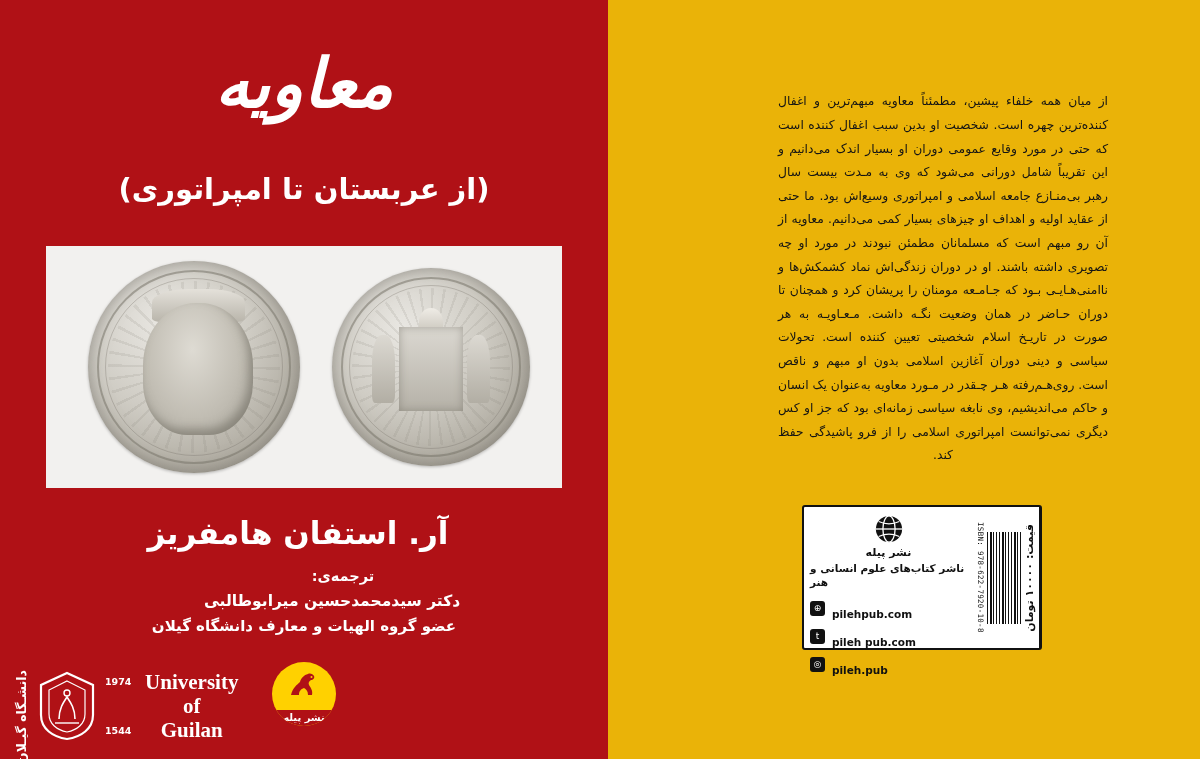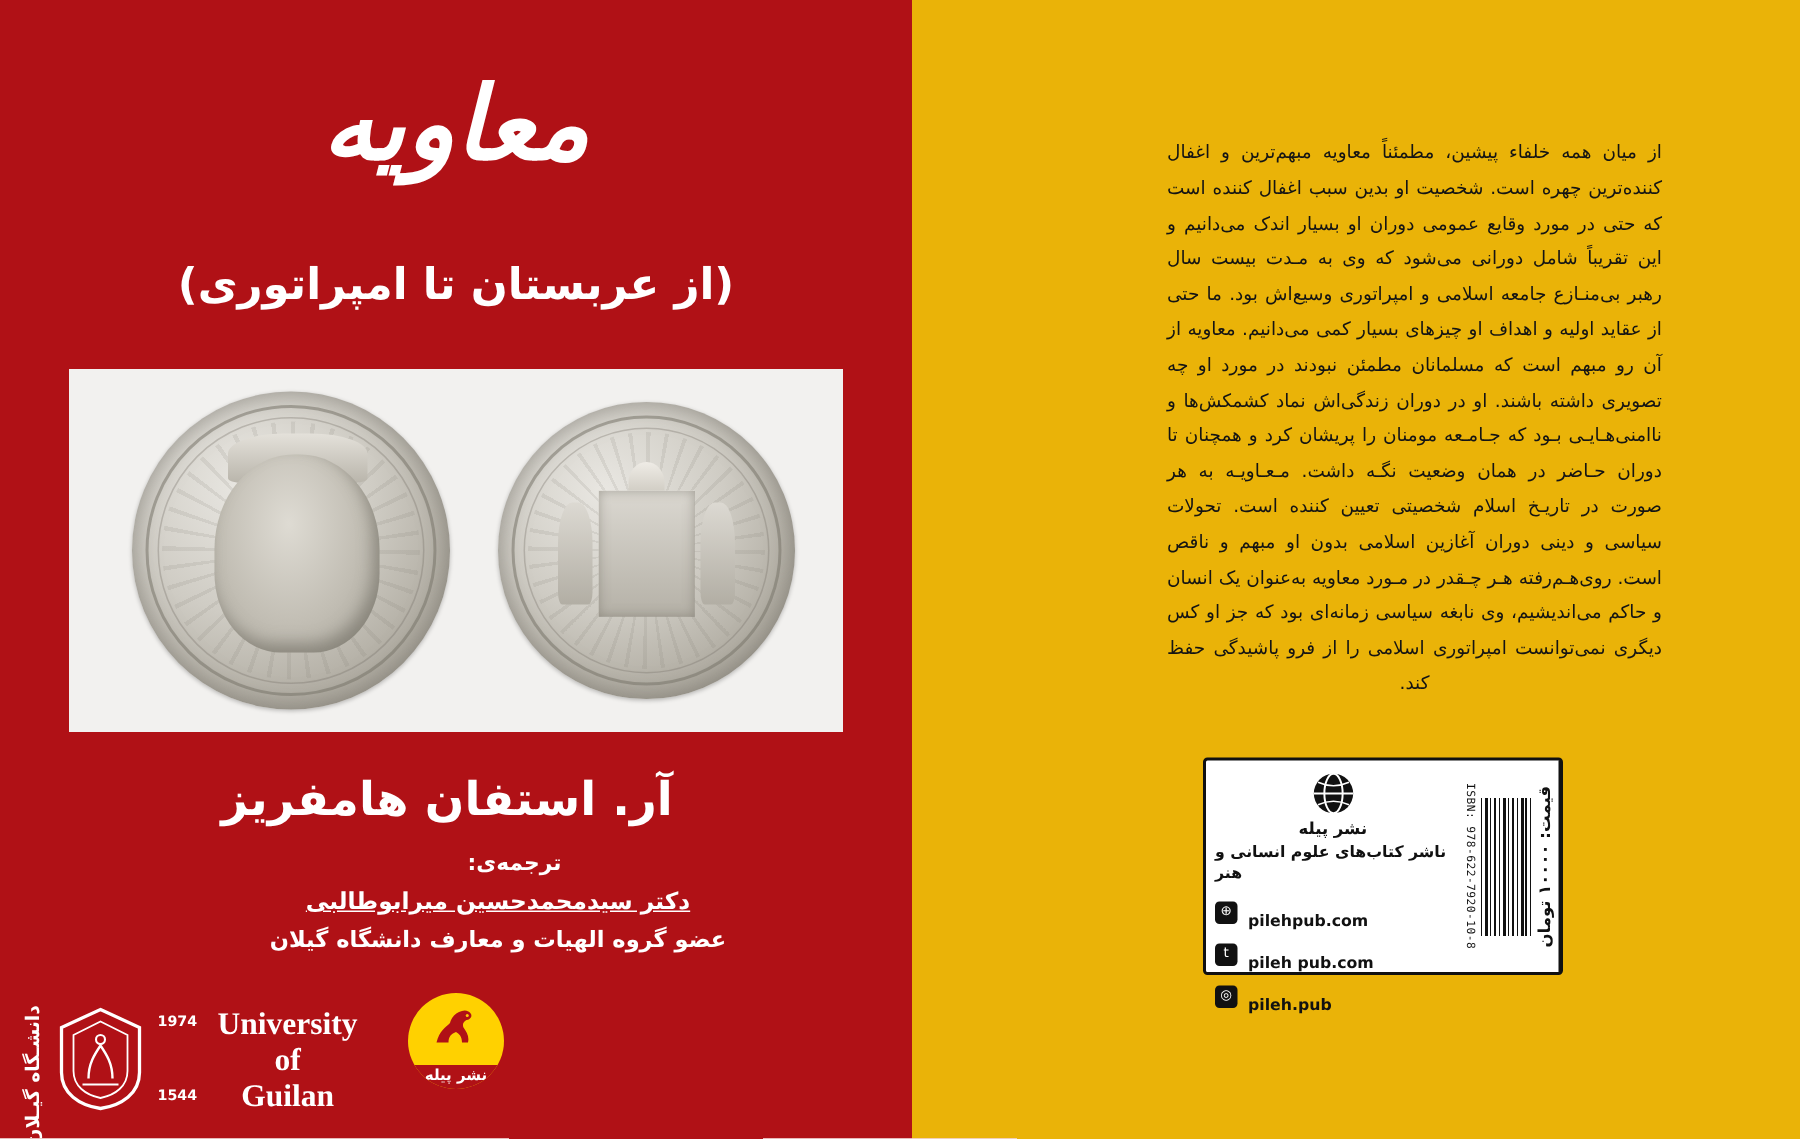--- a/index.html
+++ b/index.html
@@ -320,33 +320,31 @@
   .translator-name {
     position: absolute;
     top: 592px;
     left: 0;
     width: 664px;
     text-align: center;
     color: #ffffff;
     font-size: 15.5px;
     font-weight: bold;
     direction: rtl;
-    text-decoration: underline;
   }
   .translator-affil {
     position: absolute;
     top: 617px;
     left: 0;
     width: 608px;
     text-align: center;
     color: #ffffff;
     font-size: 15px;
     font-weight: bold;
     direction: rtl;
-    margin-left: 28px;
   }
 
   
   .seal {
     position: absolute;
     left: 50%;
     transform: translateX(-50%);
     top: 662px;
     width: 64px;
     height: 64px;

